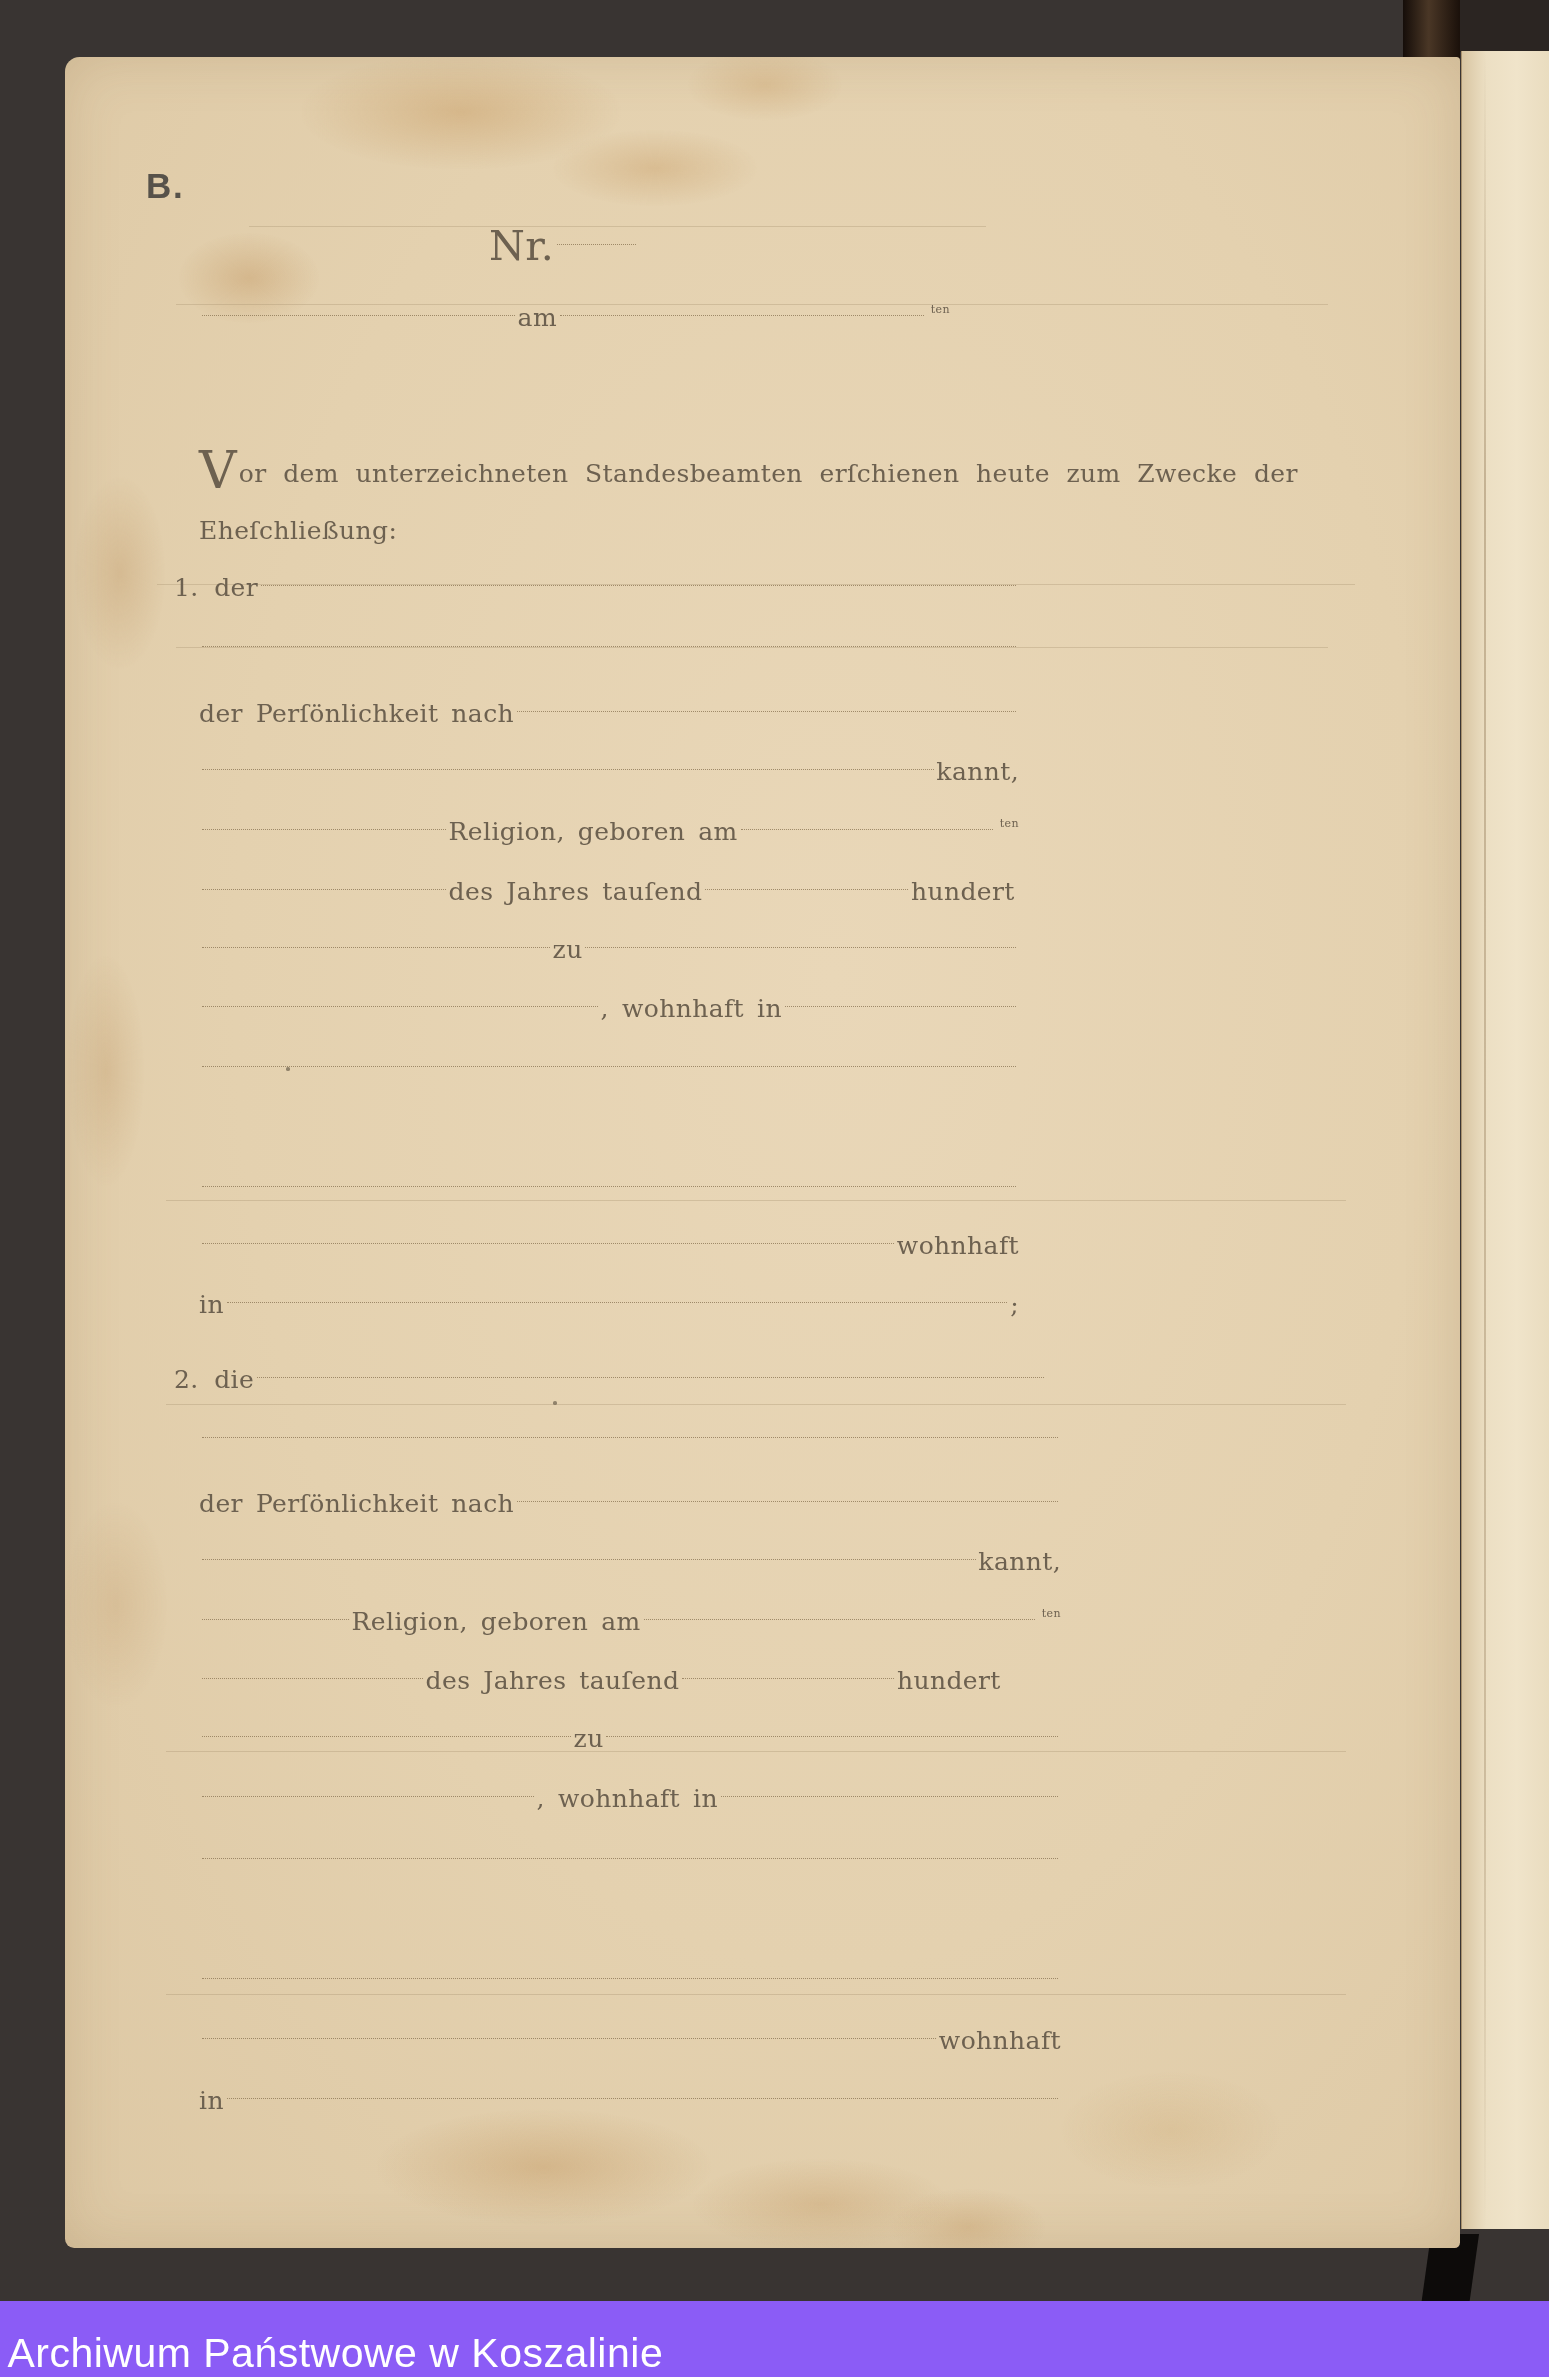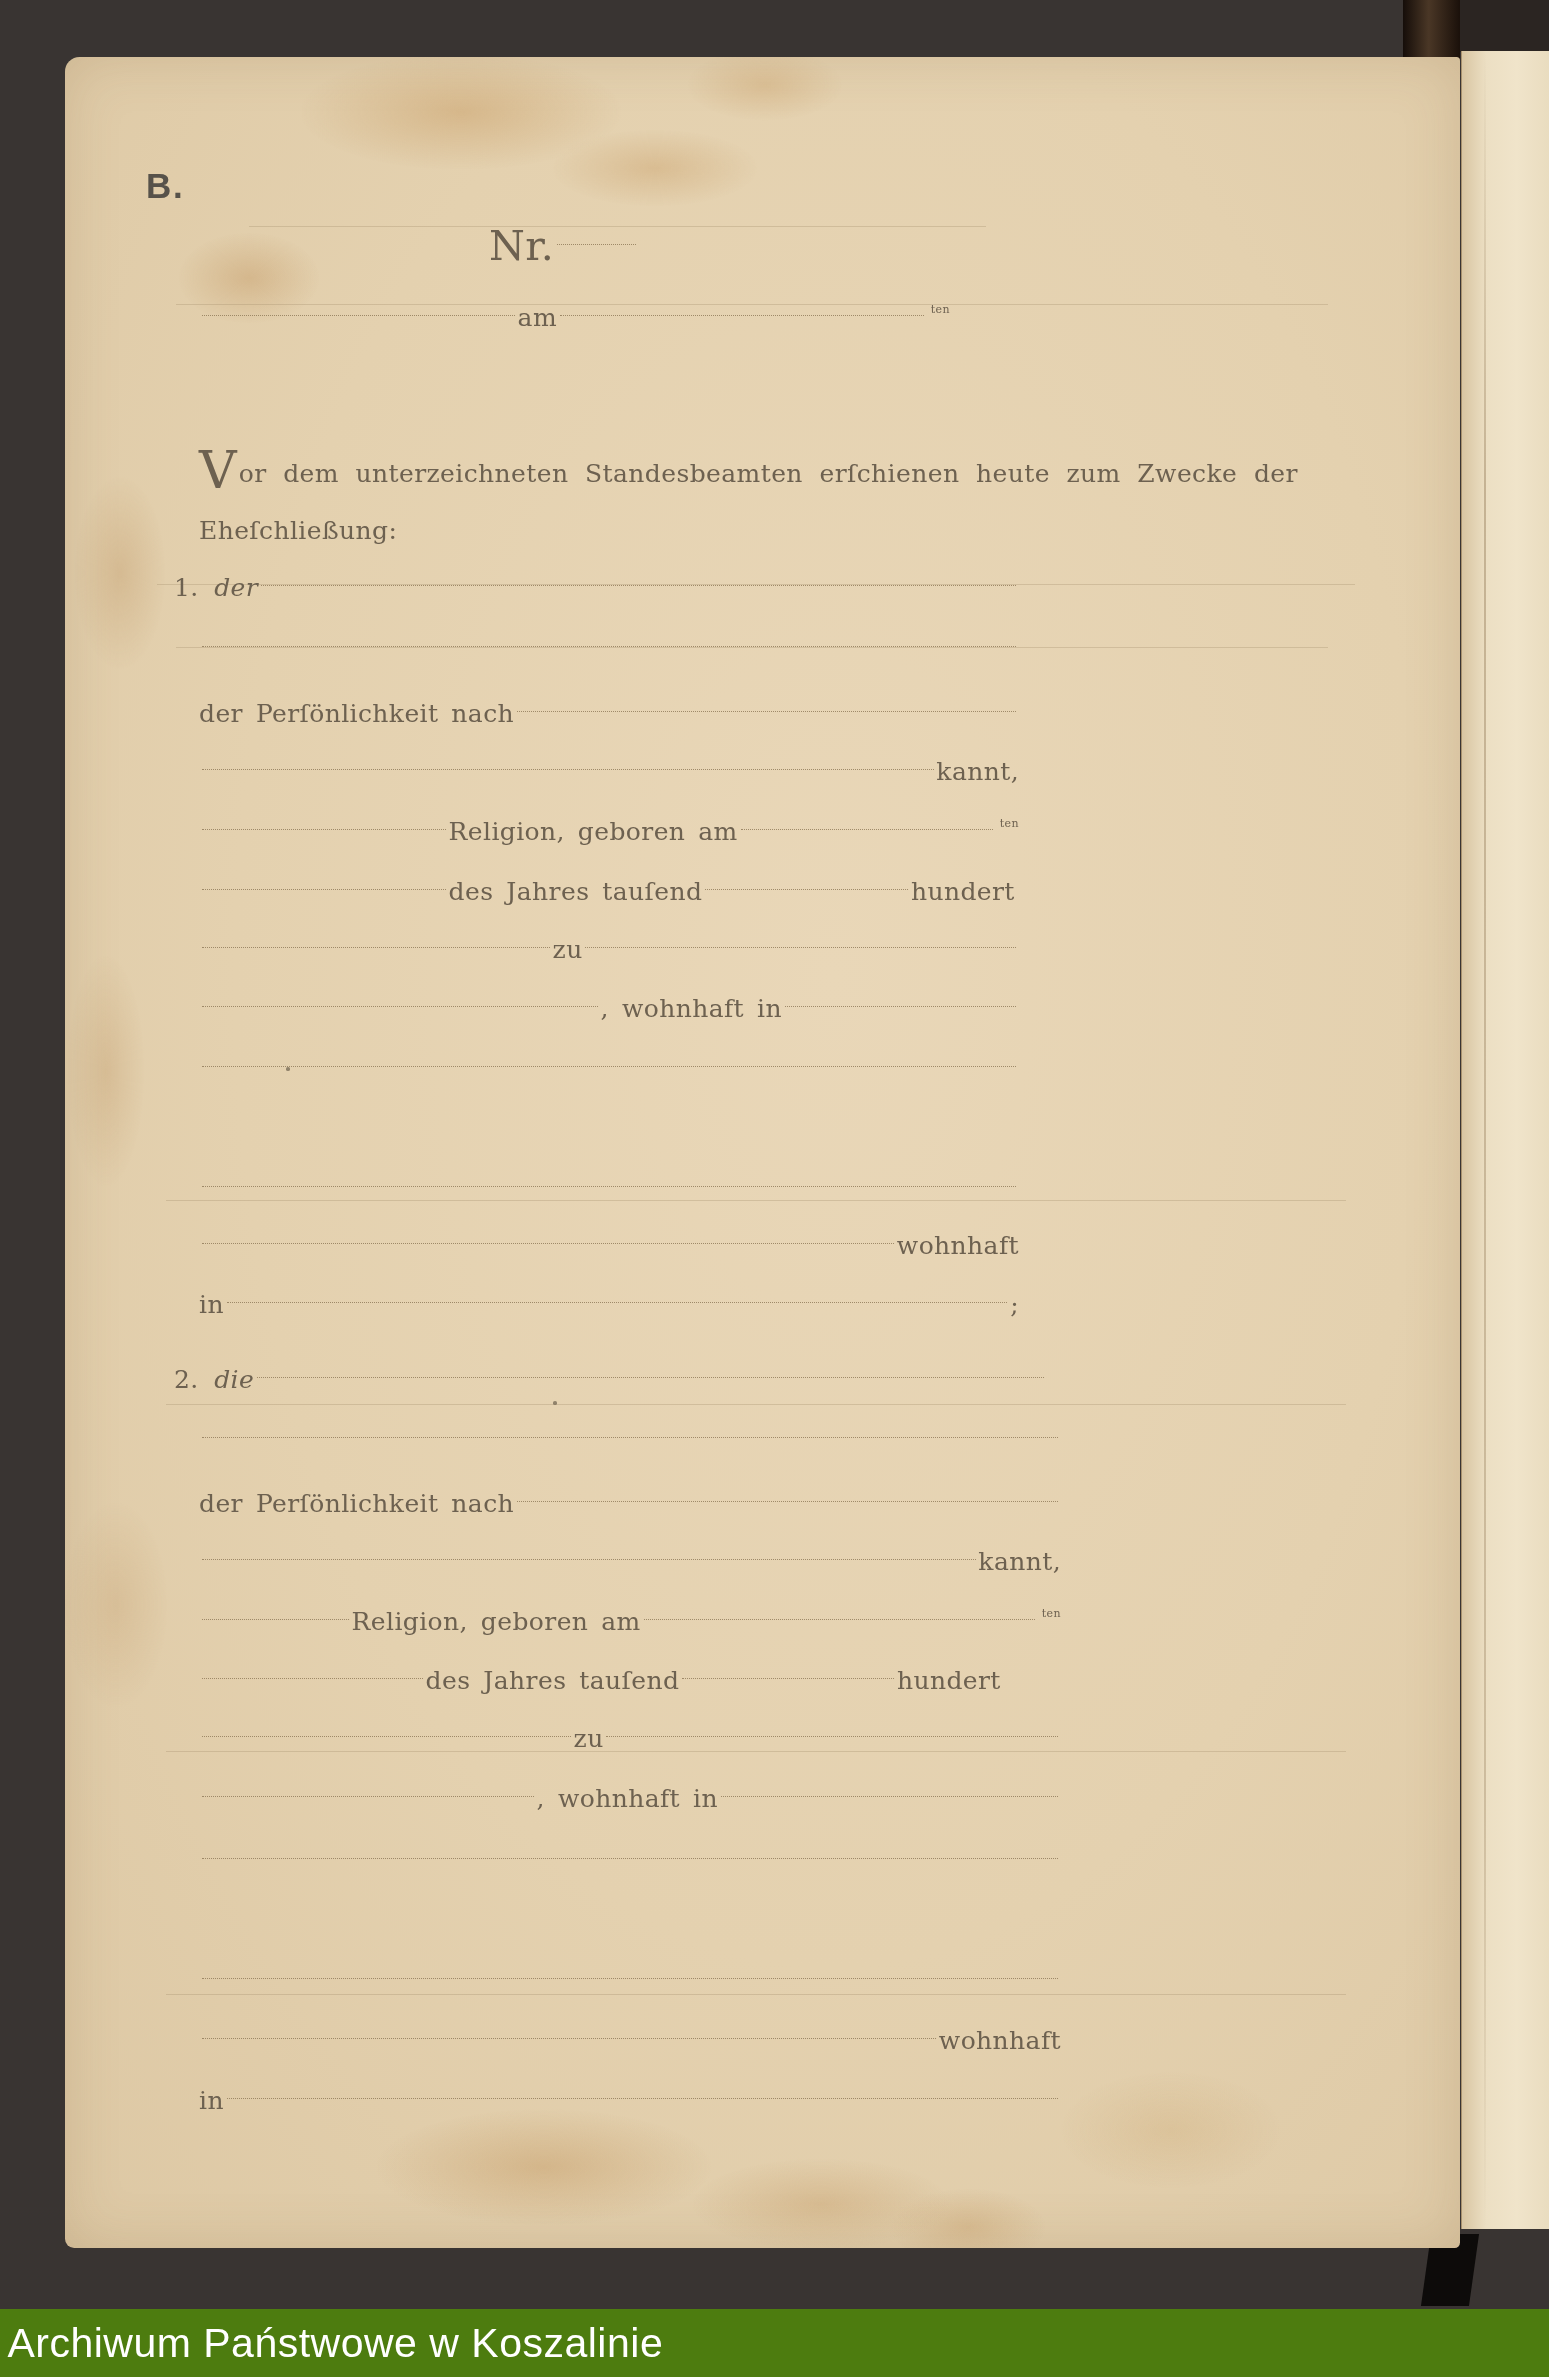--- a/index.html
+++ b/index.html
@@ -42,28 +42,28 @@
   .corner-letter{position:absolute;left:81px;top:109px;
     font-family:"Liberation Sans",sans-serif;font-weight:bold;font-size:35px;
     color:#57524a;letter-spacing:1.8px;}
   .r{position:absolute;height:42px;display:flex;align-items:center;
      font-size:25px;letter-spacing:0.4px;word-spacing:4.6px;white-space:nowrap;}
   .r .t{line-height:1.05;}
   .d{border-bottom:1.8px dotted rgba(146,124,92,.85);margin:0 2.8px 4.6px 2.8px;height:0;}
   .d.f{flex:1;}
   .sup{font-size:11px;line-height:1;margin:0 0 16.6px 3.7px;}
   .num{width:31px;}
-  .art{margin-left:9.2px;font-style:italic;}
+  .art{margin-left:9.2px;}
   .nr-big{font-size:41px;line-height:1;}
   .intro{position:absolute;left:134px;width:802px;font-size:25px;
     letter-spacing:0.4px;word-spacing:8.3px;white-space:nowrap;color:#6d6150;}
   .initial{font-size:52px;line-height:0;position:relative;top:5.5px;margin-right:1.8px;}
   
-  .archive-bar{position:absolute;left:0;bottom:0;width:1549px;height:68px;background:#4d7c0f;
-    display:flex;align-items:center;}
+  .archive-bar{position:absolute;left:0;bottom:0;width:1549px;height:76px;background:#8b5cf6;
+    display:flex;align-items:flex-end;}
   .archive-bar span{font-family:"Liberation Sans","DejaVu Sans",sans-serif;
     font-size:41px;color:#fff;padding-left:7.4px;letter-spacing:0.5px;}
 </style>
 </head>
 <body>
 
 <div class="scene">
 
   <div class="spine-strip"></div>
   <div class="spine-corner"></div>

